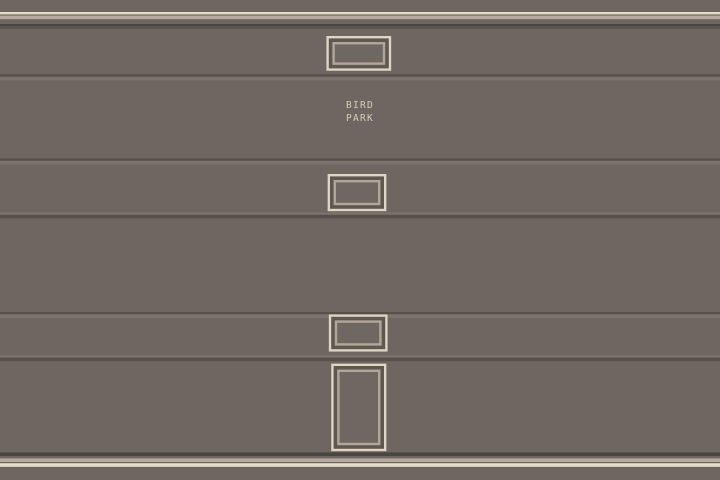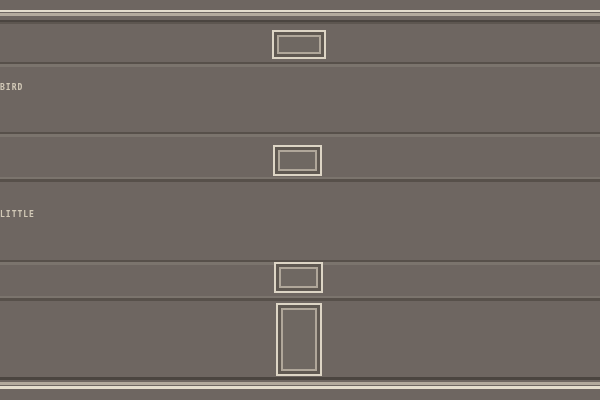--- a/index.html
+++ b/index.html
@@ -29,23 +29,23 @@
   }
   .frame-inner {
     position: absolute; inset: 3px;
     border: 2px solid var(--frame-inner, #b0a79a);
     background: var(--frame-center, #6f6862);
   }
 
   
   .room-label {
     position: absolute; left: 0; right: 0;
-    text-align: left;
+    text-align: center;
     color: var(--label-text, #d2c9b7);
-    font-size: 8px; font-weight: bold;
+    font-size: 8px; font-weight: normal;
     line-height: 11px; letter-spacing: 1px;
     text-transform: uppercase;
   }
   .room-label div { height: 11px; }
 </style>
 </head>
 <body>
 
 <div class="stage">
 
@@ -68,28 +68,28 @@
 
   <div class="hline l-glight" style="top:296px;height:2px"></div>
   <div class="hline l-gdark" style="top:298px;height:3px"></div>
 
   <div class="frame" style="left:272px;top:30px;width:54px;height:29px">
     <div class="frame-inner"></div>
   </div>
 
   <div class="room-label" style="top:82px">
     <div>BIRD</div>
+    <div>PARK</div>
   </div>
 
   <div class="frame" style="left:273px;top:145px;width:49px;height:31px">
     <div class="frame-inner"></div>
   </div>
 
   <div class="room-label" style="top:209px">
-    <div>LITTLE</div>
   </div>
 
   <div class="frame" style="left:274px;top:262px;width:49px;height:31px">
     <div class="frame-inner"></div>
   </div>
 
   <div class="frame" style="left:276px;top:303px;width:46px;height:73px">
     <div class="frame-inner"></div>
   </div>
 

